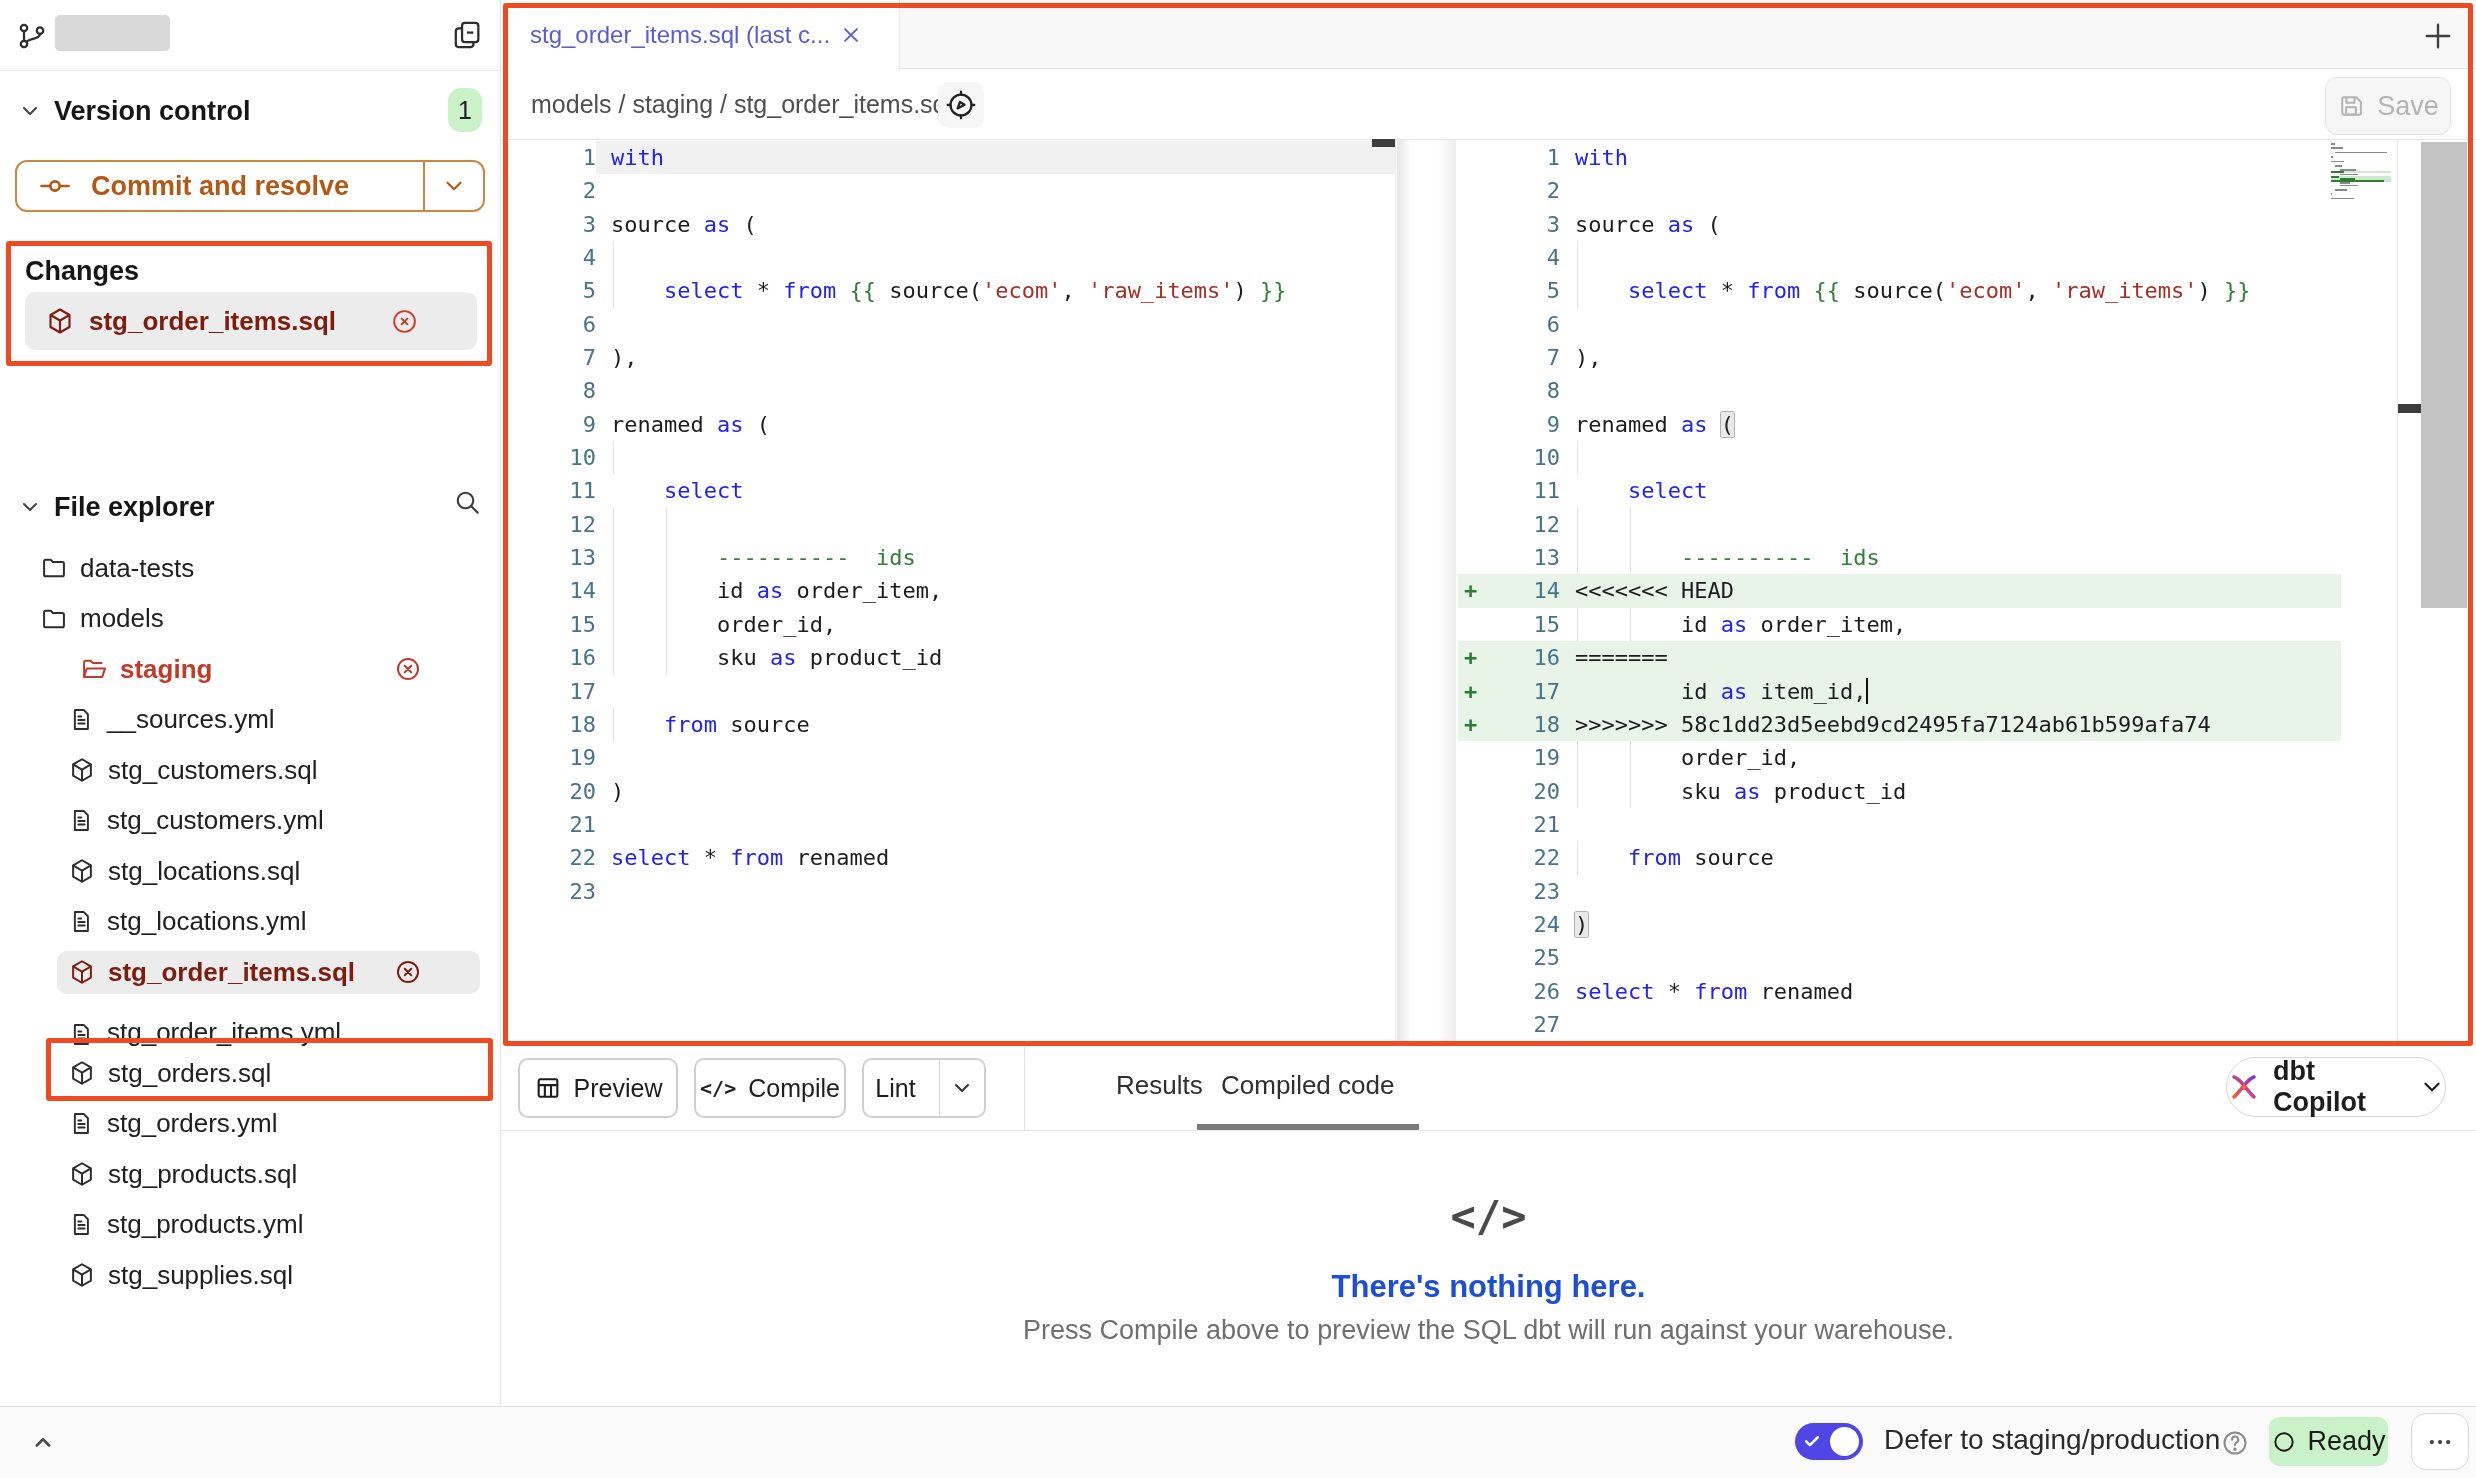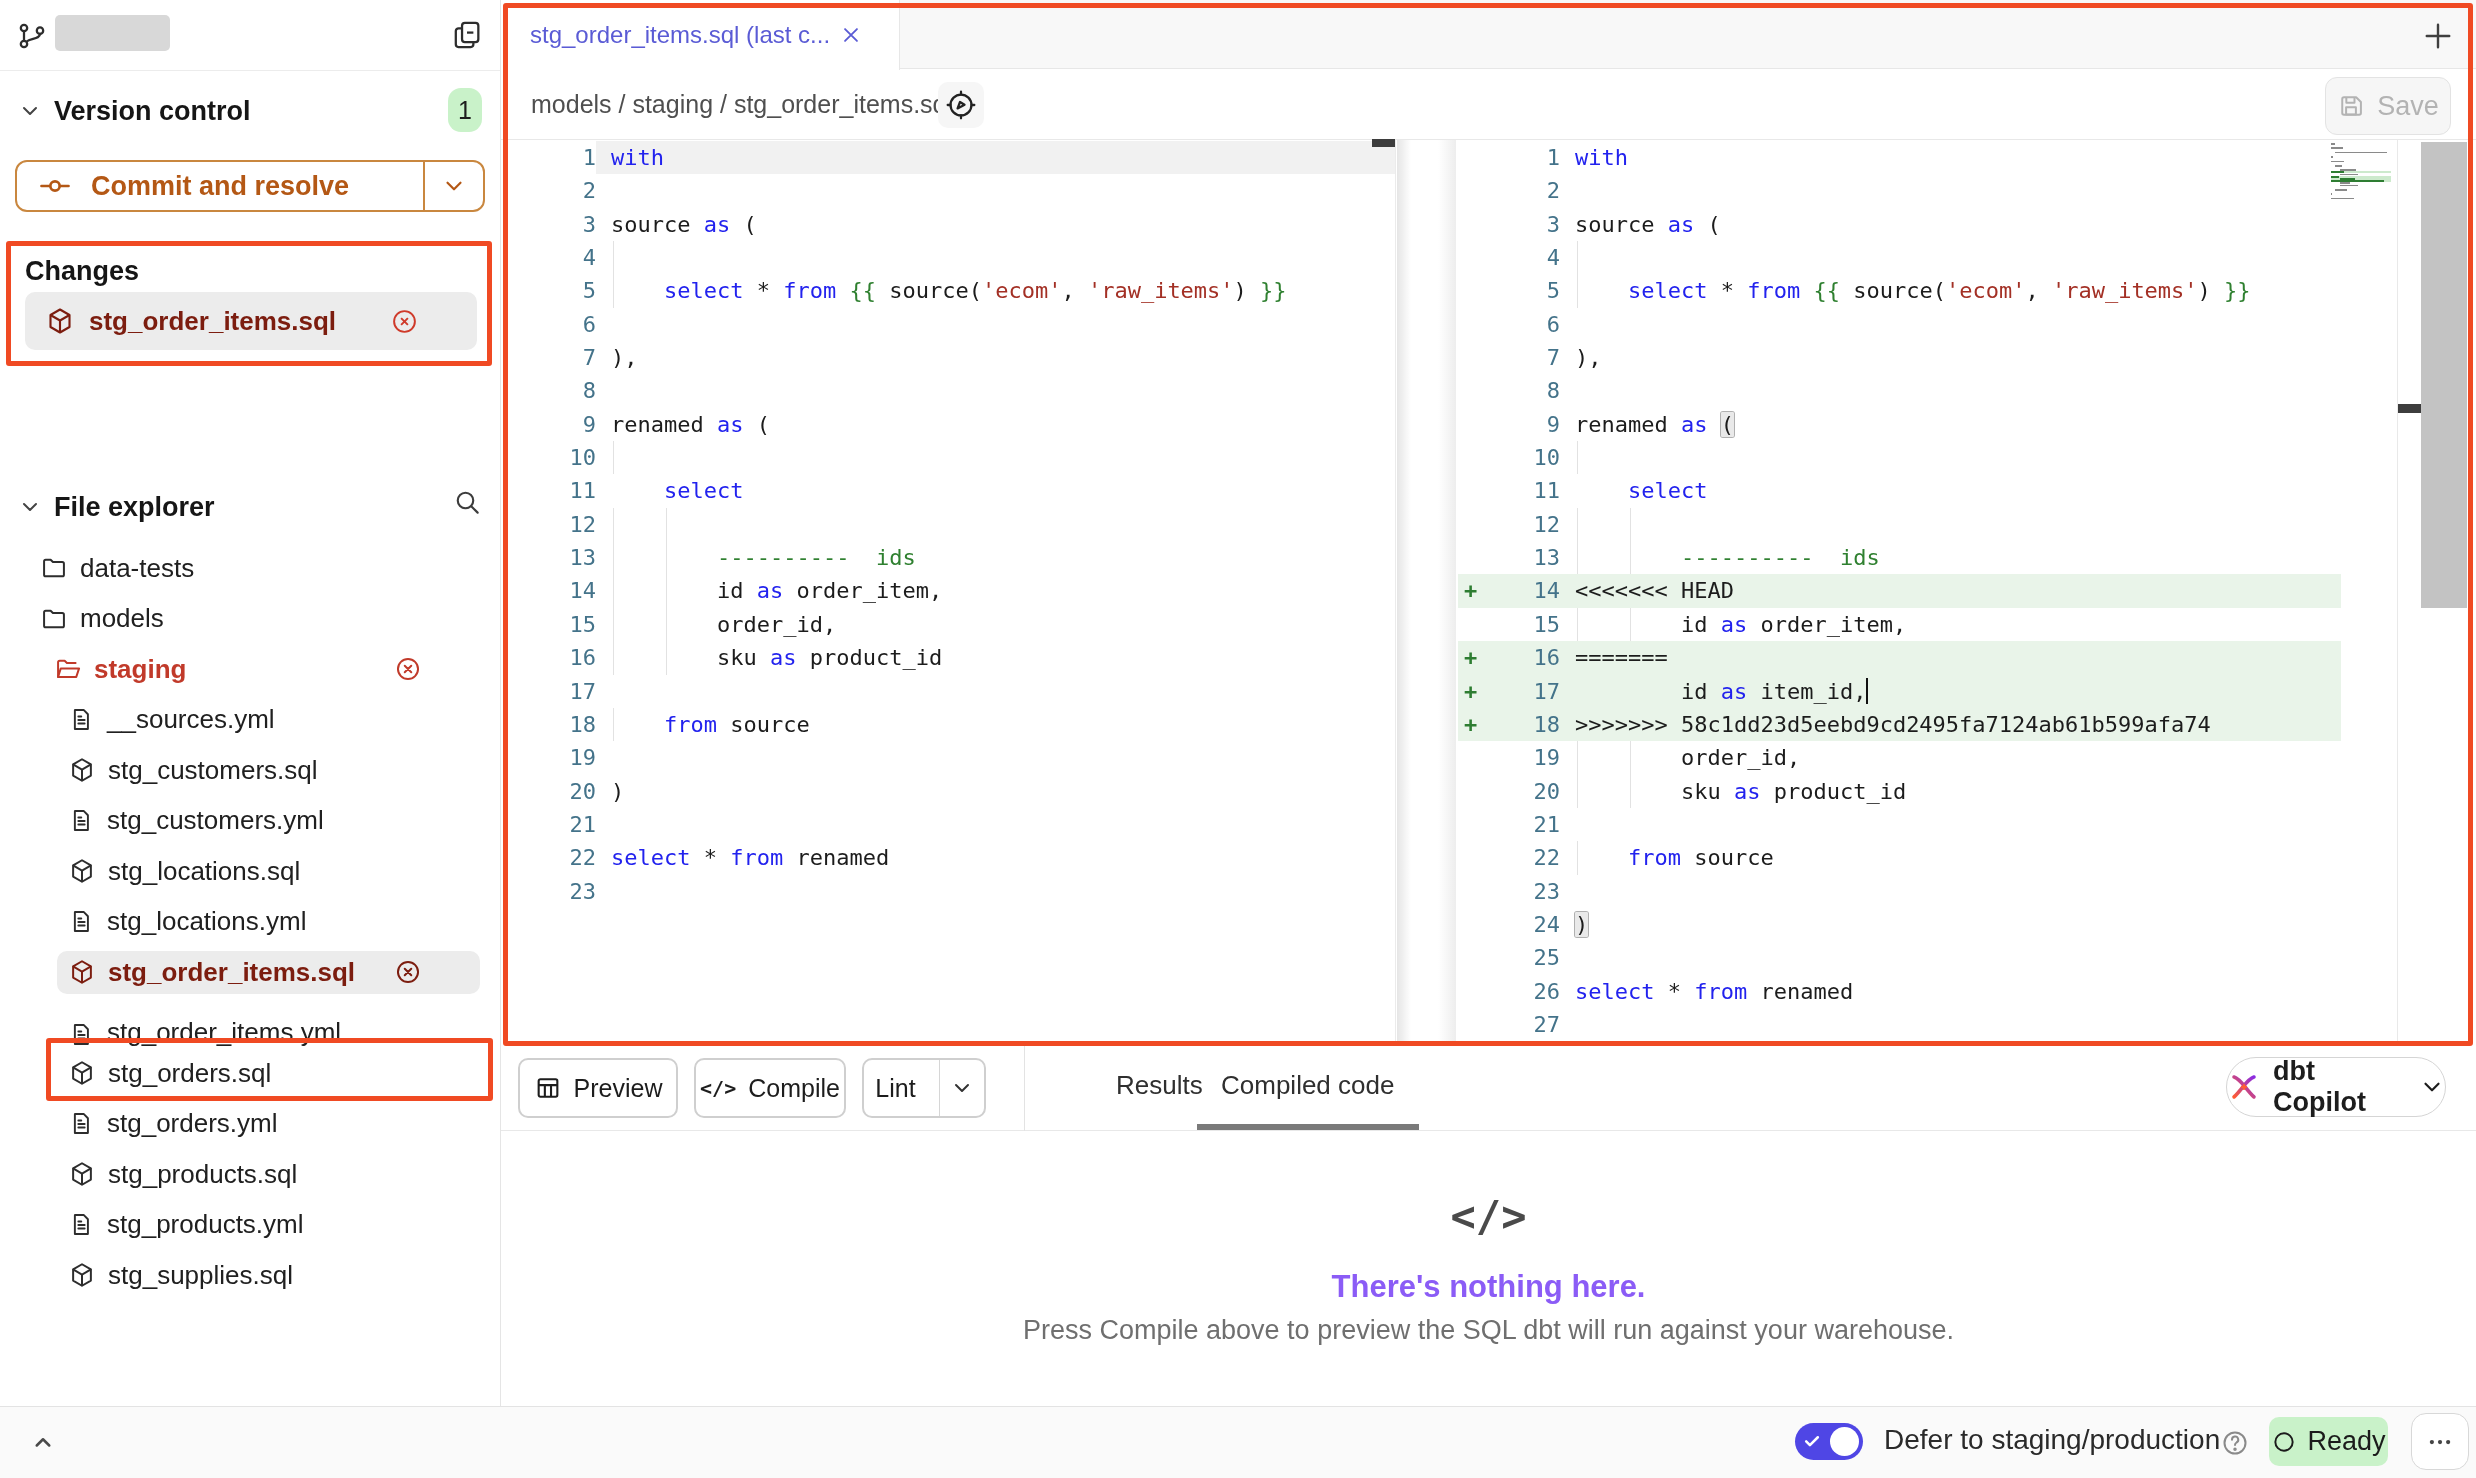--- a/index.html
+++ b/index.html
@@ -119,21 +119,21 @@
   .res-tab{position:absolute;top:1070px;font-size:26px;font-weight:500;color:#2f2f2f;cursor:pointer;}
   #tab-results{left:1116px;}
   #tab-compiled{left:1221px;}
   #tab-underline{left:1197px;top:1124px;width:222px;height:6px;background:#7a7a7a;}
   #copilot-btn{left:2226px;top:1057px;width:220px;height:60px;border:1px solid #d5d5d5;border-radius:30px;background:#fff;
                display:flex;align-items:center;justify-content:center;gap:12px;font-size:27px;font-weight:600;color:#1d1d1d;cursor:pointer;box-sizing:border-box;}
 
   
   #empty{left:501px;top:1132px;width:1975px;height:274px;background:#fff;display:flex;flex-direction:column;align-items:center;justify-content:center;gap:10px;}
   #empty .glyph{font-family:"DejaVu Sans Mono",monospace;font-size:42px;font-weight:600;color:#4a4a4a;margin-bottom:18px;}
-  #empty .title{font-size:31px;font-weight:700;color:#8b5cf6;}
+  #empty .title{font-size:31px;font-weight:700;color:#1d4ed8;}
   #empty .sub{font-size:27px;color:#6f6f6f;}
 
   
   #bottom-bar{left:0;top:1406px;width:2476px;height:72px;background:#fafafa;border-top:1px solid #e3e3e3;box-sizing:border-box;}
   #bb-collapse{left:28px;top:1428px;color:#4a4a4a;cursor:pointer;}
   #cmd-pill{left:75px;top:1414px;width:1700px;height:55px;background:#f1f1f1;border-radius:10px;display:flex;align-items:center;}
   #cmd-input{border:none;outline:none;background:transparent;width:100%;padding:0 30px;font-size:27px;color:#333;
              font-family:"Liberation Sans",sans-serif;}
   #cmd-input::placeholder{color:#8f8f8f;}
   #defer-toggle{left:1795px;top:1423px;width:68px;height:37px;border-radius:19px;background:var(--toggle-on,#4f46e5);cursor:pointer;}
@@ -242,21 +242,21 @@
           <span>data-tests</span>
         </div>
         <div class="tree-row" style="padding-left: 40px;">
           <span class="icon">
             <svg width="28" height="28" viewBox="0 0 24 24" fill="none" stroke="currentColor" stroke-width="1.7" stroke-linecap="round" stroke-linejoin="round">
               <path d="M3.5 6.3a1.4 1.4 0 0 1 1.4-1.4h4.2l2 2h8a1.4 1.4 0 0 1 1.4 1.4v9.4a1.4 1.4 0 0 1-1.4 1.4H4.9a1.4 1.4 0 0 1-1.4-1.4z"></path>
             </svg>
           </span>
           <span>models</span>
         </div>
-        <div class="tree-row mod" style="padding-left: 54px;">
+        <div class="tree-row mod" style="padding-left: 80px;">
           <span class="icon">
             <svg width="28" height="28" viewBox="0 0 24 24" fill="none" stroke="currentColor" stroke-width="1.7" stroke-linecap="round" stroke-linejoin="round">
               <path d="M3.5 18.8V6.3a1.4 1.4 0 0 1 1.4-1.4h4.2l2 2h7.4"></path>
               <path d="M3.5 18.8l2.3-7.3h15.7l-2.4 7.3z"></path>
             </svg>
           </span>
           <span>staging</span>
           <span class="icon tree-x">
             <svg width="28" height="28" viewBox="0 0 24 24" fill="none" stroke="currentColor" stroke-width="1.7" stroke-linecap="round" stroke-linejoin="round">
               <circle cx="12" cy="12" r="8.6"></circle>

